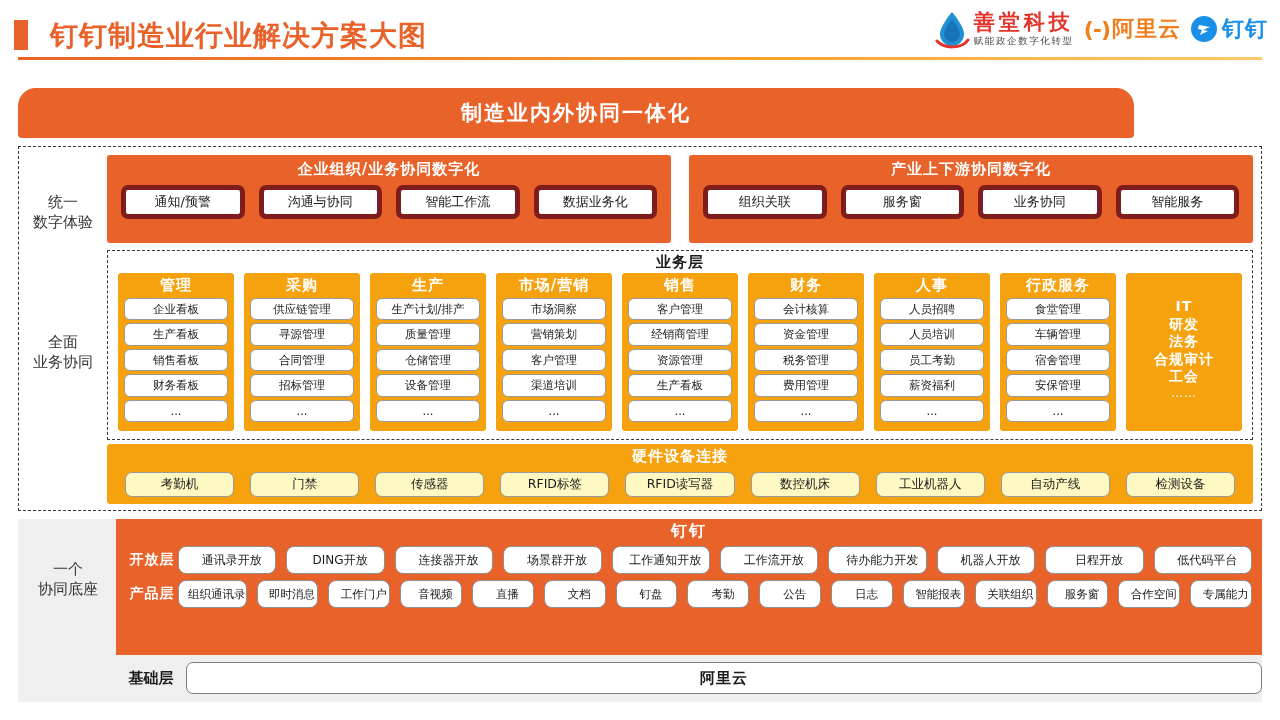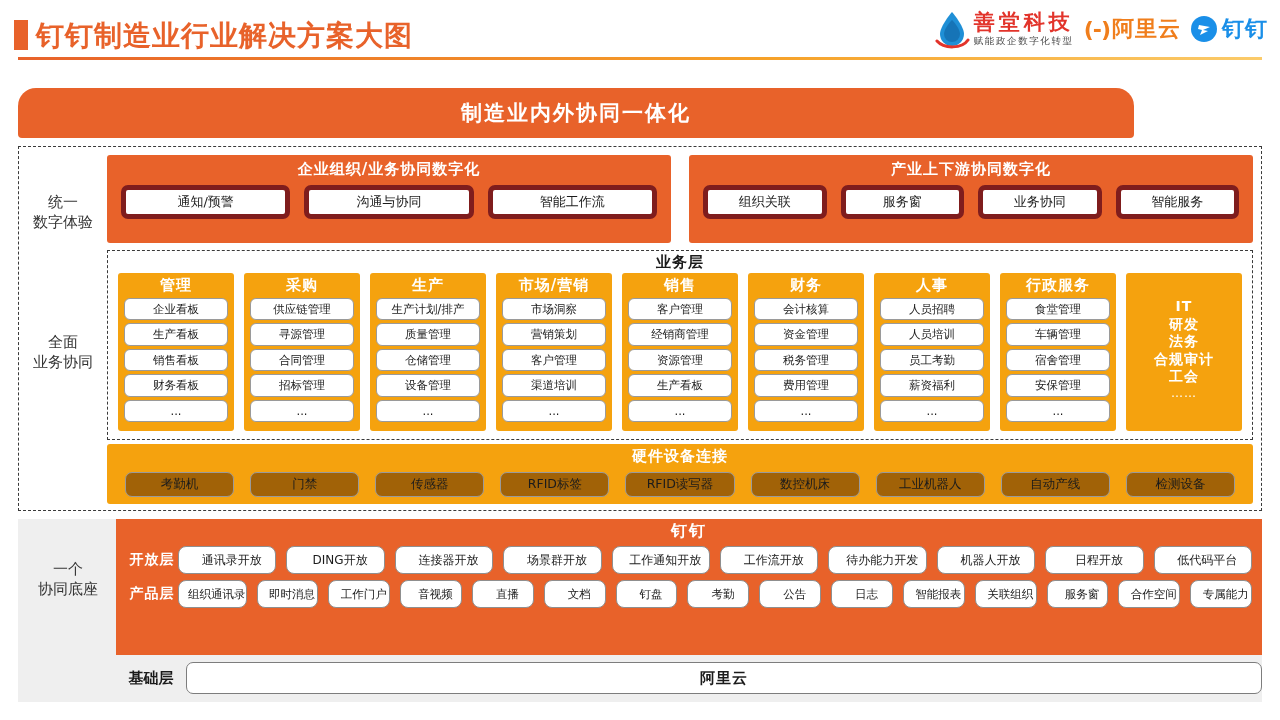--- a/index.html
+++ b/index.html
@@ -13,21 +13,21 @@
 
   
   .header {
     position: absolute; left: 0; top: 0; width: 1280px; height: 70px;
   }
   .header-accent {
     position: absolute; left: 14px; top: 20px; width: 14px; height: 30px;
     background: #E8622A;
   }
   .header-title {
-    position: absolute; left: 36px; top: 17px;
+    position: absolute; left: 50px; top: 17px;
     font-size: 28px; font-weight: bold; color: #E8622A;
     letter-spacing: 1px; white-space: nowrap;
   }
   .header-rule {
     position: absolute; left: 18px; top: 57px; width: 1244px; height: 3px;
     background: linear-gradient(90deg, #E8622A 0%, #F6A128 60%, #FBCB6A 100%);
   }
 
   
   .logos {
@@ -129,21 +129,21 @@
   .hw-bar {
     position: absolute; left: 88px; top: 297px; width: 1146px; height: 60px;
     background: #F5A20E; border-radius: 3px;
     display: flex; flex-direction: column; align-items: center; padding-top: 3px;
   }
   .hw-title {
     color: #fff; font-size: 15px; font-weight: bold; letter-spacing: 1px; margin-bottom: 6px;
   }
   .hw-pills { display: flex; gap: 16px; width: 100%; padding: 0 18px; }
   .hw-pill {
-    background: #a16207; border: 1px solid #9a9a9a; border-radius: 7px;
+    background: #fef9c3; border: 1px solid #9a9a9a; border-radius: 7px;
     flex: 1; height: 25px;
     display: flex; align-items: center; justify-content: center;
     font-size: 12.5px; color: #1b1b1b; white-space: nowrap;
   }
 
   
   .bottom {
     position: absolute; left: 18px; top: 519px; width: 1244px; height: 183px;
     background: #EFEFEF;
   }
@@ -241,20 +241,21 @@
     <div>业务协同</div>
   </div>
 
   <div class="exp-row">
     <div class="exp-card">
       <div class="exp-card-title">企业组织/业务协同数字化</div>
       <div class="exp-pills">
         <div class="pill">通知/预警</div>
         <div class="pill">沟通与协同</div>
         <div class="pill">智能工作流</div>
+        <div class="pill">数据业务化</div>
       </div>
     </div>
     <div class="exp-card">
       <div class="exp-card-title">产业上下游协同数字化</div>
       <div class="exp-pills">
         <div class="pill">组织关联</div>
         <div class="pill">服务窗</div>
         <div class="pill">业务协同</div>
         <div class="pill">智能服务</div>
       </div>

